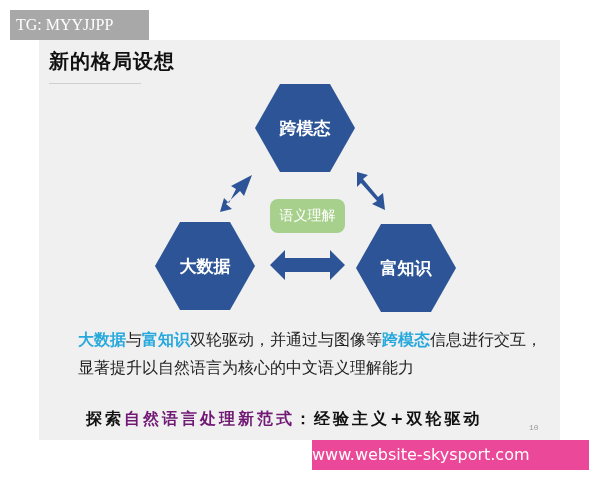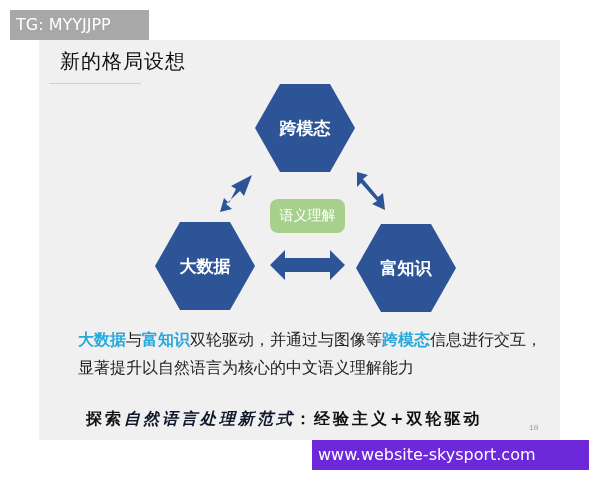--- a/index.html
+++ b/index.html
@@ -1,41 +1,41 @@
 <!DOCTYPE html>
 <html><head>
 <meta charset="utf-8">
 <style>
   html, body { margin:0; padding:0; }
   body { width:600px; height:480px; background:#ffffff; position:relative; overflow:hidden;
          font-family: "DejaVu Sans", "Liberation Sans", sans-serif; }
   .slide { position:absolute; left:39px; top:40px; width:521px; height:400px; background:#f0f0f0; }
-  .title { position:absolute; left:60px; top:48px; font-size:20px; font-weight:normal; color:#111; letter-spacing:1px; }
+  .title { position:absolute; left:49px; top:48px; font-size:20px; font-weight:bold; color:#111; letter-spacing:1px; }
   .title-rule { position:absolute; left:49px; top:83px; width:92px; height:1px; background:#cfcfcf; }
   .hex { position:absolute; width:100px; height:88px; background:#2c5497;
          clip-path: polygon(25% 0, 75% 0, 100% 50%, 75% 100%, 25% 100%, 0 50%);
          display:flex; align-items:center; justify-content:center; }
   .hex span { color:#fff; font-weight:bold; font-size:17px; }
   .hex-top { left:255px; top:84px; }
   .hex-left { left:155px; top:222px; }
   .hex-right { left:356px; top:224px; }
   .center-box { position:absolute; left:270px; top:199px; width:75px; height:34px; background:#a7d08c;
                 border-radius:8px; display:flex; align-items:center; justify-content:center; }
   .center-box span { color:#fff; font-size:14px; }
   svg.arrows { position:absolute; left:0; top:0; }
   .desc { position:absolute; left:78px; top:326px; width:470px; font-size:16px; line-height:28px; color:#222; }
   .hl { color:#28a9dd; font-weight:bold; }
   .motto { position:absolute; left:86px; top:409px; font-size:16px; font-weight:bold; letter-spacing:3px;
            font-family:"DejaVu Serif", "Liberation Serif", serif; color:#111; }
-  .motto .red { color:#0f172a;font-style:italic; }
+  .motto .red { color:#701a75; }
   .pageno { position:absolute; left:529px; top:423px; font-size:8px; color:#999;font-family:Liberation Mono, monospace; }
   .wm-top { position:absolute; left:10px; top:10px; width:139px; height:30px; background:#a8a8a8;
-            color:#fff; font-size:16px; line-height:30px; padding-left:6px; box-sizing:border-box; }
-  .wm-bottom { position:absolute; left:312px; top:440px; width:277px; height:30px; background:#6d28d9;
-               color:#fff; font-size:16px; line-height:30px; padding-left:6px; box-sizing:border-box; }
+            color:#fff; font-size:16px; line-height:30px; padding-left:6px; box-sizing:border-box;font-family:Liberation Serif, serif; }
+  .wm-bottom { position:absolute; left:312px; top:440px; width:277px; height:30px; background:#ec4899;
+               color:#fff; font-size:16px; line-height:30px; padding-left:0; box-sizing:border-box; }
 </style>
 </head>
 <body>
 
 <div class="slide"></div>
 
 <div class="title">新的格局设想</div>
 <div class="title-rule"></div>
 
 <svg class="arrows" width="600" height="480">

